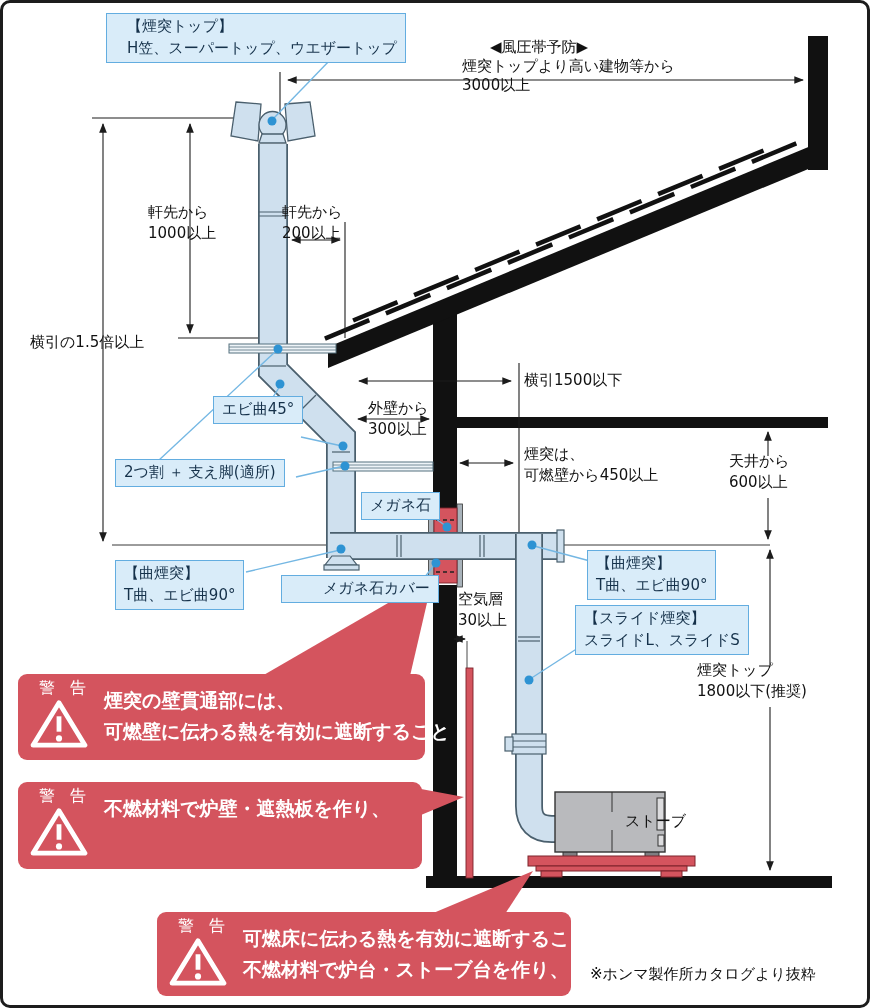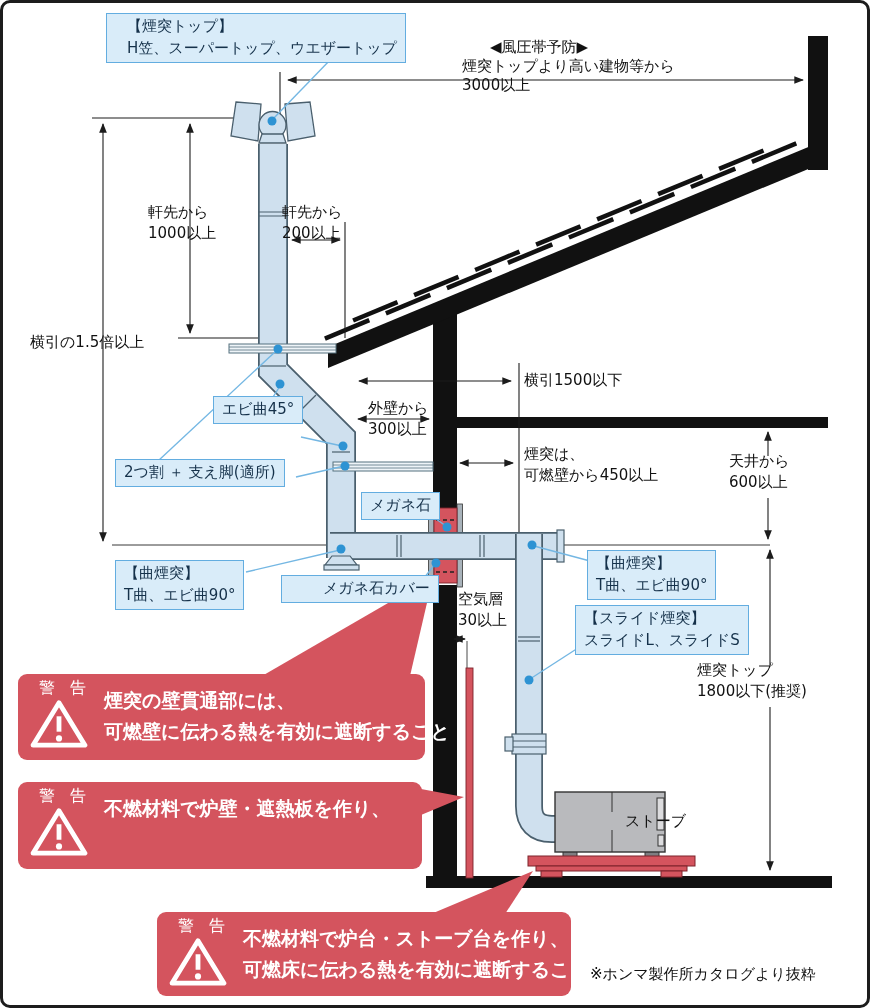--- a/index.html
+++ b/index.html
@@ -293,18 +293,18 @@
 <div class="warn" style="left:154px;top:909px;width:414px;height:84px;">
   <div class="warn-title">警 告</div>
   <div class="warn-tri">
     <svg width="58" height="50" viewBox="0 0 60 52">
       <path d="M30,4 L57,48 L3,48 Z" fill="none" stroke="#fff" stroke-width="5" stroke-linejoin="round"></path>
       <line x1="30" y1="18" x2="30" y2="34" stroke="#fff" stroke-width="5"></line>
       <circle cx="30" cy="41" r="3.2" fill="#fff"></circle>
     </svg>
   </div>
   <div class="warn-text">
+    <div>可燃床に伝わる熱を有効に遮断すること</div>
     <div>不燃材料で炉台・ストーブ台を作り、</div>
-    <div>可燃床に伝わる熱を有効に遮断すること</div>
   </div>
 </div>
 
 </div>
 
 </body></html>

